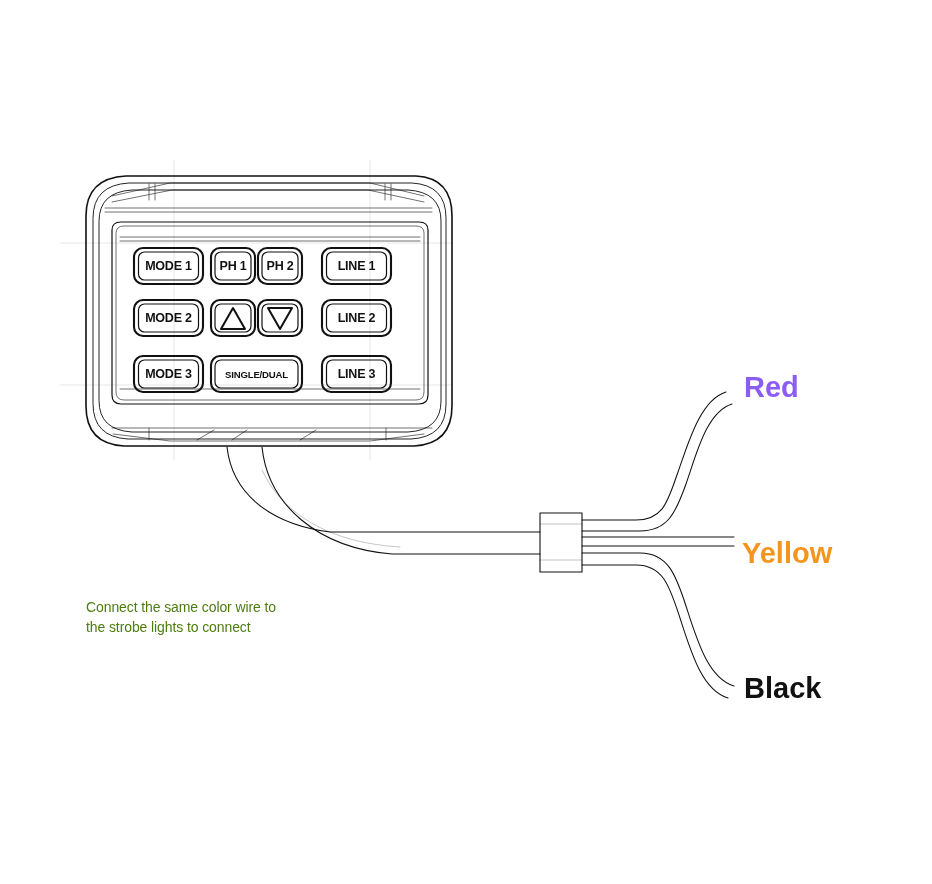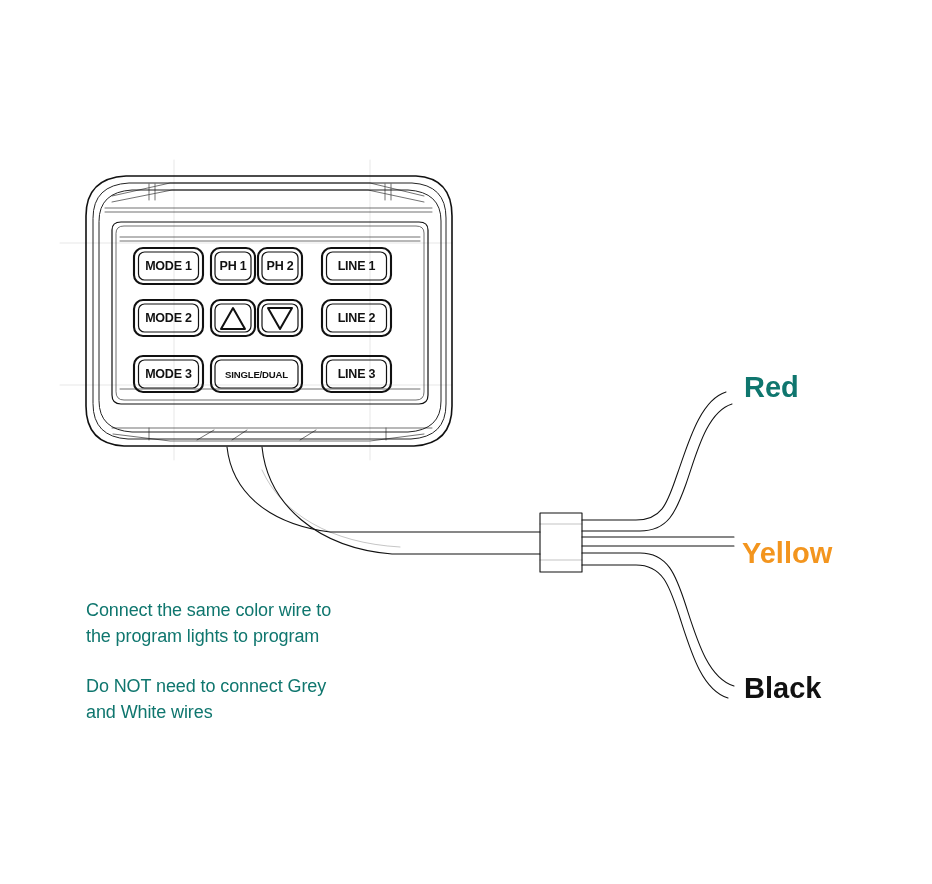--- a/index.html
+++ b/index.html
@@ -56,23 +56,23 @@
 
   
   #instructions {
     position: absolute;
     left: 86px;
     top: 598px;
     width: 400px;
   }
   .instr-block {
     font-family: "Liberation Sans", sans-serif;
-    font-size: 18px;
+    font-size: 14px;
     font-weight: 500;
-    color: #0f766e;
+    color: #4d7c0f;
     line-height: 1.42;
     letter-spacing: -0.1px;
   }
   .instr-block + .instr-block { margin-top: 25px; }
   .instr-line { display: block; }
 </style>
 </head>
 <body>
 
 <div id="stage">
@@ -216,30 +216,26 @@
 
       <text class="btn-label sz-normal" x="168.5" y="319">MODE 2</text>
       <text class="btn-label sz-normal" x="356.5" y="319">LINE 2</text>
 
       <text class="btn-label sz-normal" x="168.5" y="375">MODE 3</text>
       <text class="btn-label sz-tiny" x="256.5" y="375">SINGLE/DUAL</text>
       <text class="btn-label sz-normal" x="356.5" y="375">LINE 3</text>
     </g>
   </svg>
 
-  <div class="wire-label" id="label-red" style="color:#0f766e;">Red</div>
+  <div class="wire-label" id="label-red" style="color:#8b5cf6;">Red</div>
 
   <div class="wire-label" id="label-yellow" style="color:#f3951e;">Yellow</div>
 
   <div class="wire-label" id="label-black" style="color:#111111;">Black</div>
 
   <div id="instructions">
     <div class="instr-block">
       <span class="instr-line">Connect the same color wire to</span>
-      <span class="instr-line">the program lights to program</span>
-    </div>
-    <div class="instr-block">
-      <span class="instr-line">Do NOT need to connect Grey</span>
-      <span class="instr-line">and White wires</span>
+      <span class="instr-line">the strobe lights to connect</span>
     </div>
   </div>
 
 </div>
 
 </body></html>

